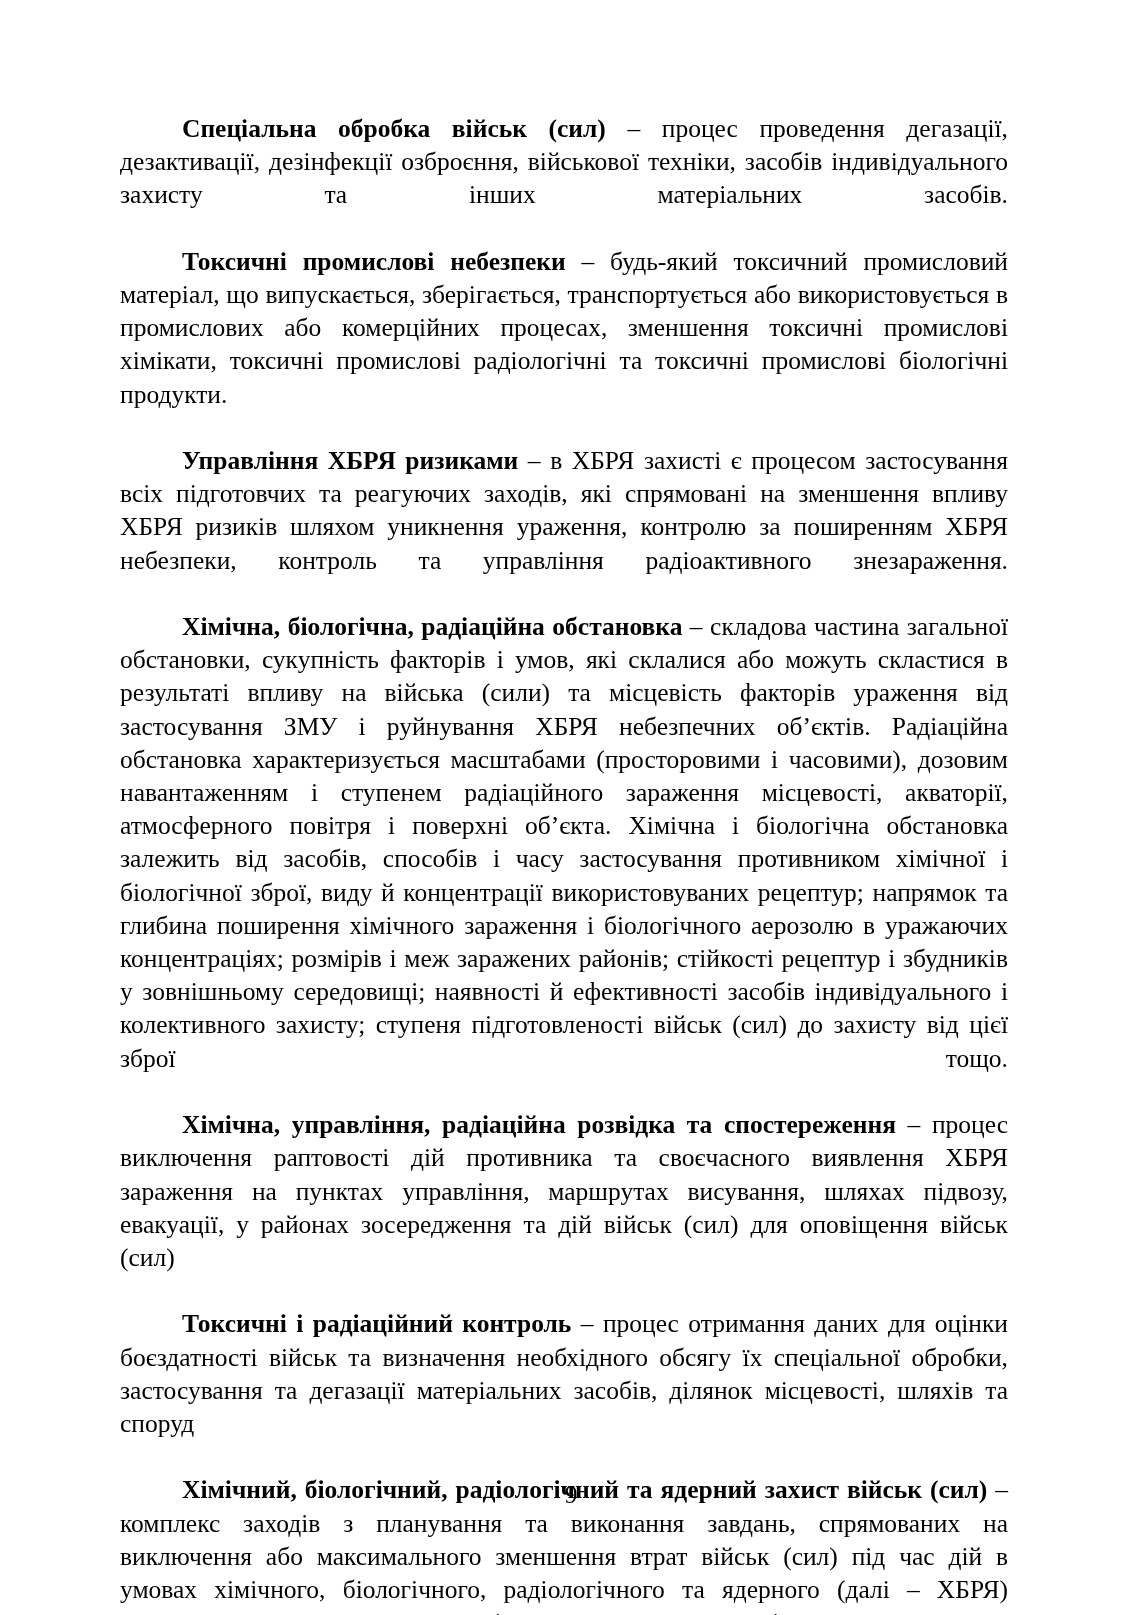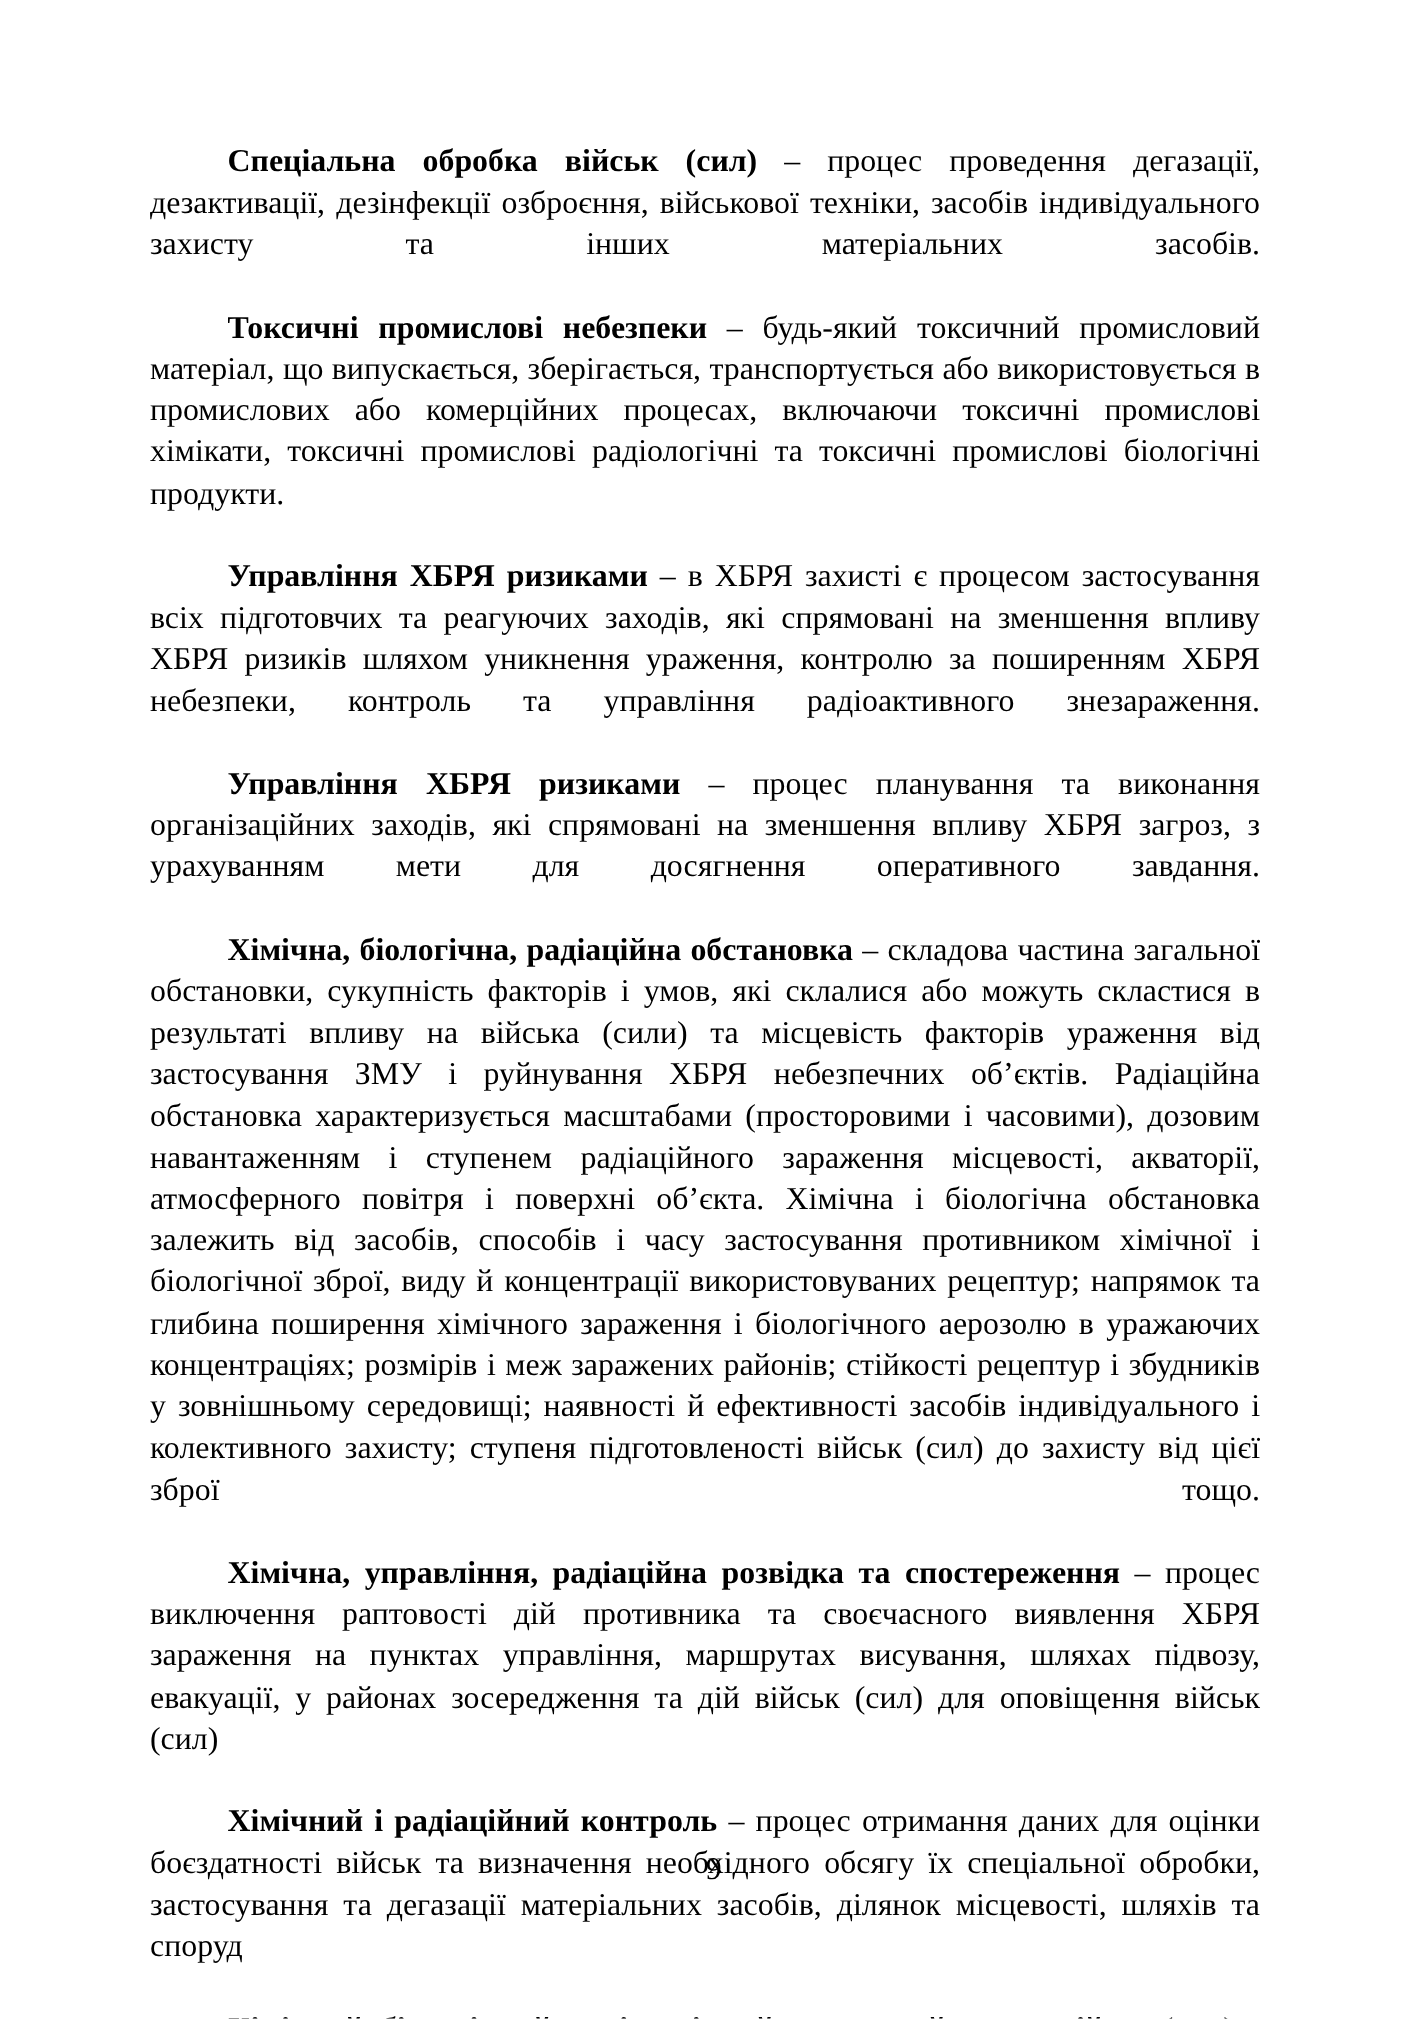--- a/index.html
+++ b/index.html
@@ -63,41 +63,38 @@
 
 <div class="page">
 
   <div class="text-column">
 
     <p class="para">
       <span class="term">Спеціальна обробка військ (сил)</span><span class="body"> – процес проведення дегазації, дезактивації, дезінфекції озброєння, військової техніки, засобів індивідуального захисту та інших матеріальних засобів.</span>
     </p>
 
     <p class="para">
-      <span class="term">Токсичні промислові небезпеки</span><span class="body"> – будь-який токсичний промисловий матеріал, що випускається, зберігається, транспортується або використовується в промислових або комерційних процесах, включаючи токсичні промислові хімікати, токсичні промислові радіологічні та токсичні промислові біологічні продукти.</span>
+      <span class="term">Токсичні промислові небезпеки</span><span class="body"> – будь-який токсичний промисловий матеріал, що випускається, зберігається, транспортується або використовується в промислових або комерційних процесах, зменшення токсичні промислові хімікати, токсичні промислові радіологічні та токсичні промислові біологічні продукти.</span>
     </p>
 
     <p class="para">
       <span class="term">Управління ХБРЯ ризиками</span><span class="body"> – в ХБРЯ захисті є процесом застосування всіх підготовчих та реагуючих заходів, які спрямовані на зменшення впливу ХБРЯ ризиків шляхом уникнення ураження, контролю за поширенням ХБРЯ небезпеки, контроль та управління радіоактивного знезараження.</span>
     </p>
 
-    <p class="para">
-      <span class="term">Управління ХБРЯ ризиками</span><span class="body"> – процес планування та виконання організаційних заходів, які спрямовані на зменшення впливу ХБРЯ загроз, з урахуванням мети для досягнення оперативного завдання.</span>
-    </p>
 
     <p class="para">
       <span class="term">Хімічна, біологічна, радіаційна обстановка</span><span class="body"> – складова частина загальної обстановки, сукупність факторів і умов, які склалися або можуть скластися в результаті впливу на війська (сили) та місцевість факторів ураження від застосування ЗМУ і руйнування ХБРЯ небезпечних об’єктів. Радіаційна обстановка характеризується масштабами (просторовими і часовими), дозовим навантаженням і ступенем радіаційного зараження місцевості, акваторії, атмосферного повітря і поверхні об’єкта. Хімічна і біологічна обстановка залежить від засобів, способів і часу застосування противником хімічної і біологічної зброї, виду й концентрації використовуваних рецептур; напрямок та глибина поширення хімічного зараження і біологічного аерозолю в уражаючих концентраціях; розмірів і меж заражених районів; стійкості рецептур і збудників у зовнішньому середовищі; наявності й ефективності засобів індивідуального і колективного захисту; ступеня підготовленості військ (сил) до захисту від цієї зброї тощо.</span>
     </p>
 
     <p class="para">
       <span class="term">Хімічна, управління, радіаційна розвідка та спостереження</span><span class="body"> – процес виключення раптовості дій противника та своєчасного виявлення ХБРЯ зараження на пунктах управління, маршрутах висування, шляхах підвозу, евакуації, у районах зосередження та дій військ (сил) для оповіщення військ (сил)</span>
     </p>
 
     <p class="para">
-      <span class="term">Хімічний і радіаційний контроль</span><span class="body"> – процес отримання даних для оцінки боєздатності військ та визначення необхідного обсягу їх спеціальної обробки, застосування та дегазації матеріальних засобів, ділянок місцевості, шляхів та споруд</span>
+      <span class="term">Токсичні і радіаційний контроль</span><span class="body"> – процес отримання даних для оцінки боєздатності військ та визначення необхідного обсягу їх спеціальної обробки, застосування та дегазації матеріальних засобів, ділянок місцевості, шляхів та споруд</span>
     </p>
 
     <p class="para">
       <span class="term">Хімічний, біологічний, радіологічний та ядерний захист військ (сил)</span><span class="body"> – комплекс заходів з планування та виконання завдань, спрямованих на виключення або максимального зменшення втрат військ (сил) під час дій в умовах хімічного, біологічного, радіологічного та ядерного (далі – ХБРЯ) зараження, посилення їх захисту із застосуванням аерозолів, а також вогневого ураження противника із застосуванням вогнеметної зброї.</span>
     </p>
 
   </div>
 
   <div class="pageno">9</div>
 

